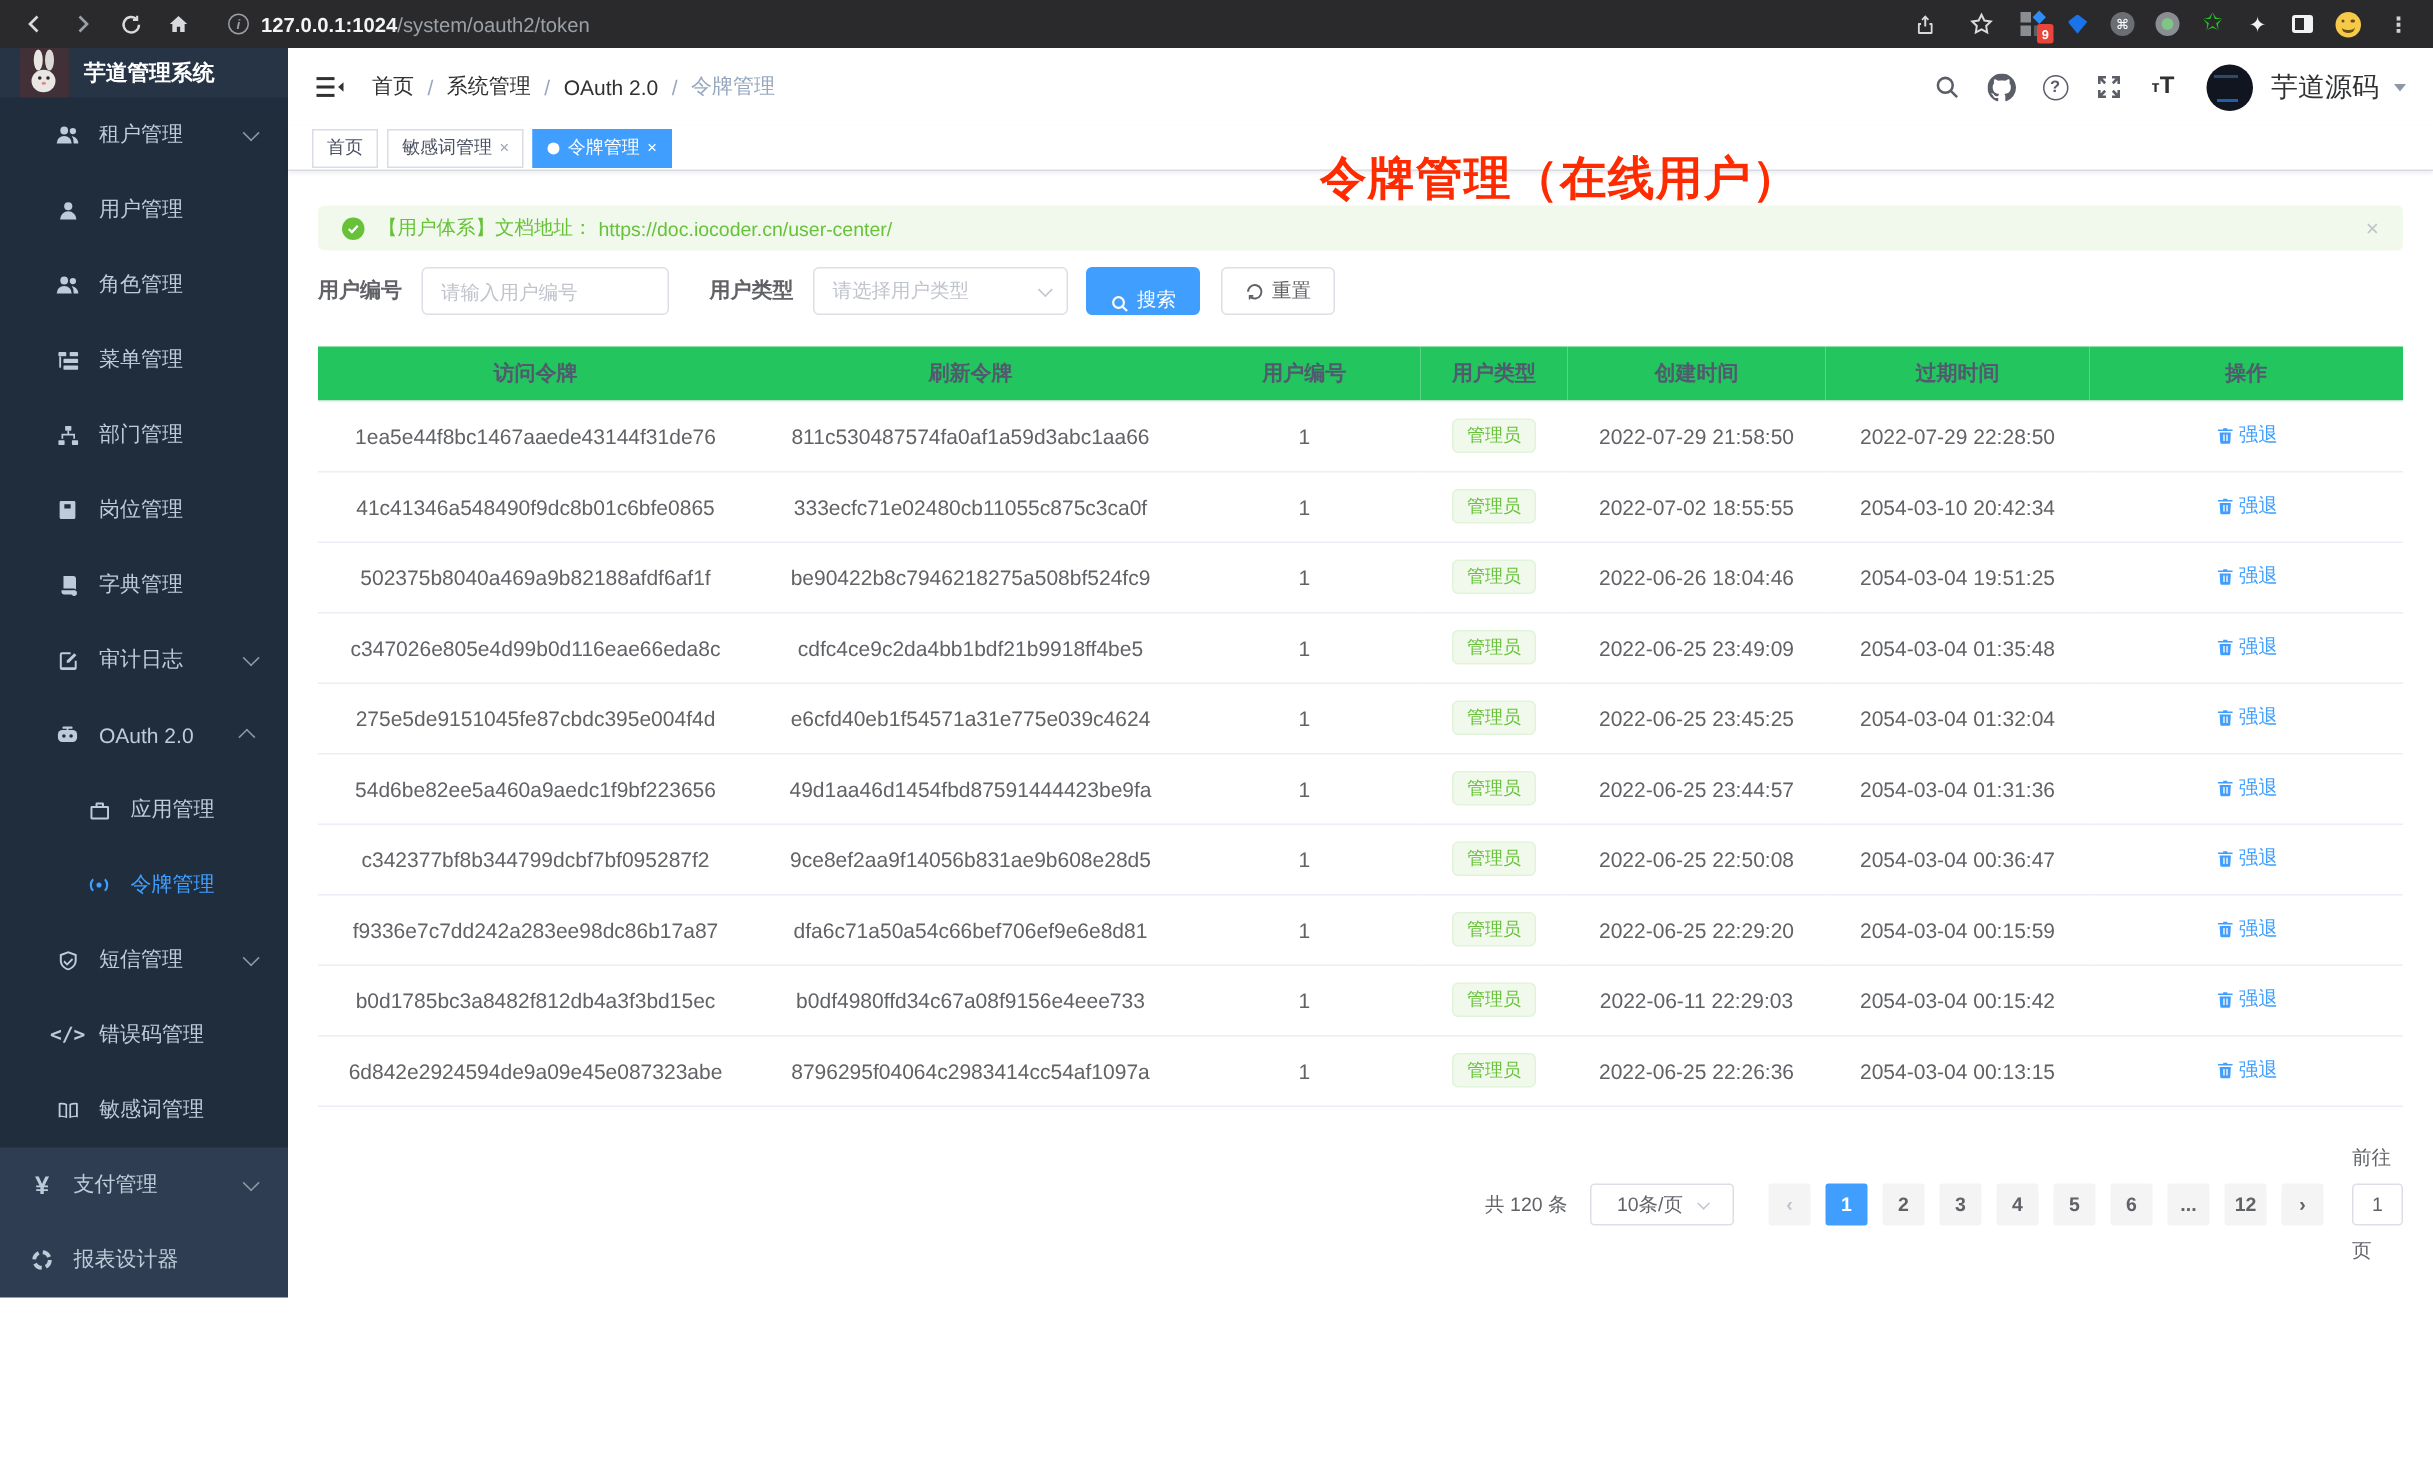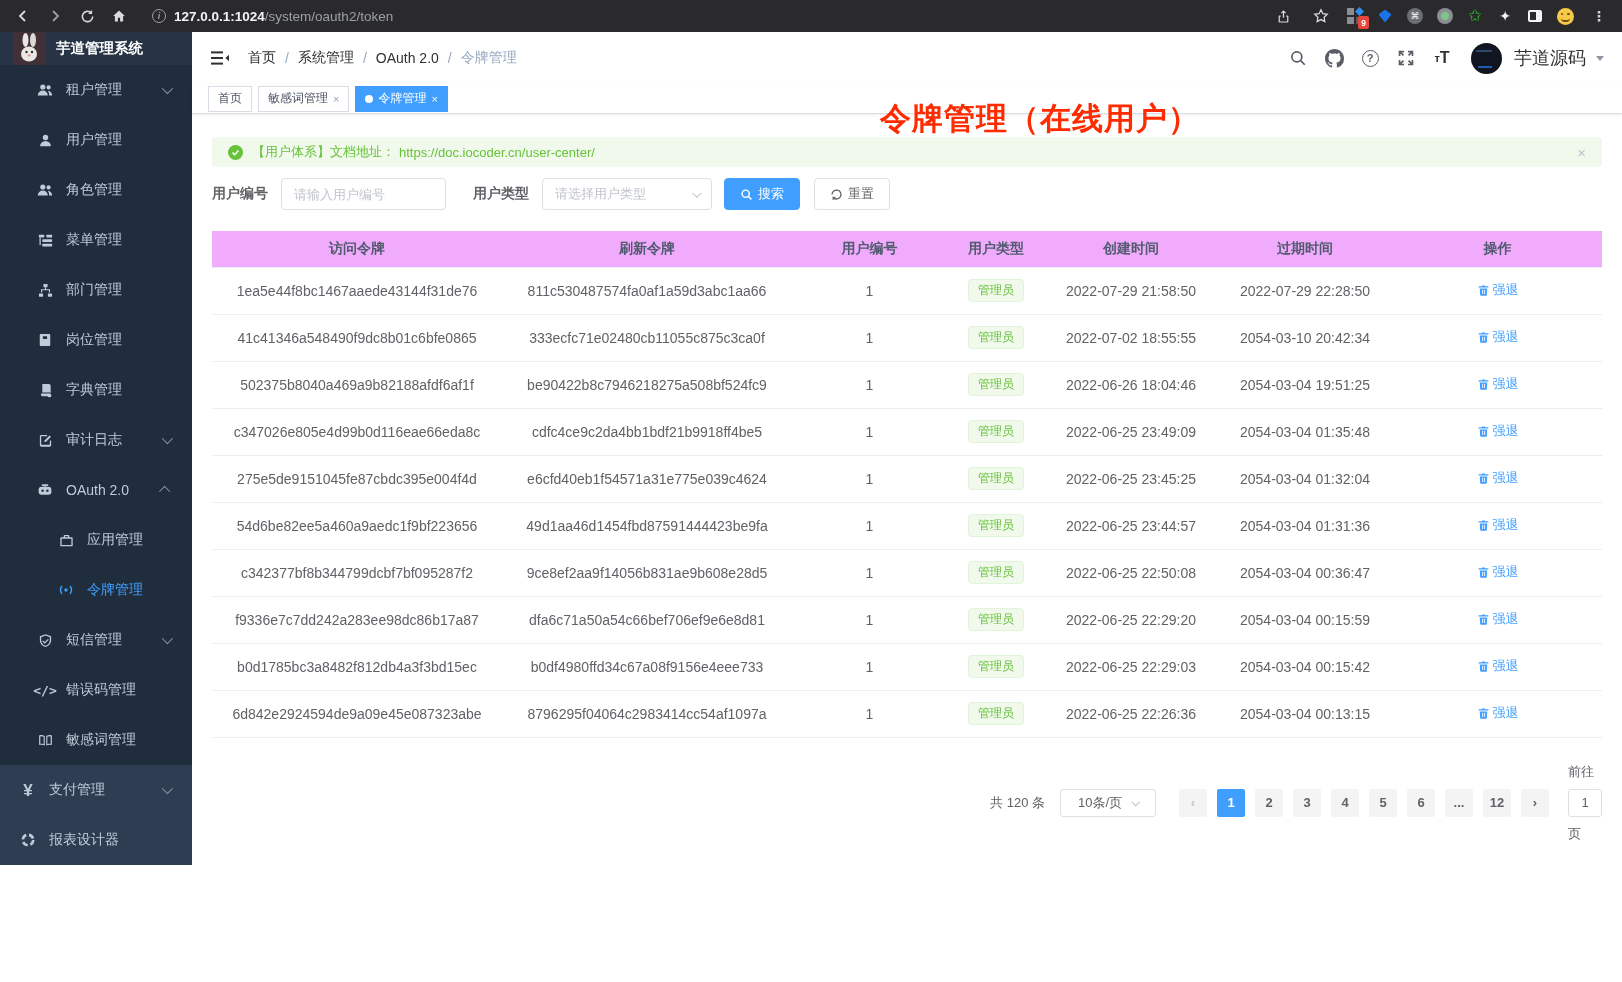--- a/index.html
+++ b/index.html
@@ -94,26 +94,26 @@
   .alert-close { margin-left:auto; color:#c0c4cc; font-size:15px; cursor:pointer; }
 
   .filter-row { margin-top:11px; display:flex; align-items:center; }
   .f-label { font-size:14px; font-weight:700; color:#606266; margin-right:13px; }
   .f-input { width:165px; height:32px; border:1px solid #dcdfe6; border-radius:4px; padding:0 12px; font-size:13px; color:#606266; font-family:inherit; }
   .f-input::placeholder { color:#c0c4cc; }
   .f-select { width:170px; height:32px; border:1px solid #dcdfe6; border-radius:4px; padding:0 12px; font-size:13px; color:#c0c4cc; display:flex; align-items:center; cursor:pointer; margin-right:0; }
   .f-select .sel-chev { margin-left:auto; width:7px; height:7px; border-right:1.4px solid #c0c4cc; border-bottom:1.4px solid #c0c4cc; transform:rotate(45deg) translateY(-2px); }
   .gap24 { width:27px; } .gap12 { width:12px; } .gap14 { width:14px; }
   .btn { height:32px; border-radius:4px; font-size:13px; display:inline-flex; align-items:center; gap:5px; padding:0 15px; cursor:pointer; border:1px solid #dcdfe6; background:#fff; color:#606266; font-family:inherit; }
-  .btn-primary { background:#409eff; border-color:#409eff; color:#fff; }
+  .btn-primary { background:#409eff; border-color:#409eff; color:#fff;align-items:flex-end; }
   .btn svg { display:block; }
 
   
   table.data { margin-top:21px; width:100%; border-collapse:collapse; table-layout:fixed; }
-  table.data th { height:36px; background:#f0abfc; color:#515a6e; font-size:14px; font-weight:700; text-align:center; border-bottom:1px solid #ebeef5; }
+  table.data th { height:36px; background:#22c55e; color:#515a6e; font-size:14px; font-weight:700; text-align:center; border-bottom:1px solid #ebeef5; }
   table.data td { height:47px; text-align:center; font-size:14px; color:#606266; border-bottom:1px solid #ebeef5; overflow:hidden; white-space:nowrap; }
   .badge-success { display:inline-block; padding:2px 9px; font-size:12px; border-radius:4px; background:#f0f9eb; border:1px solid #e1f3d8; color:#67c23a; }
   .link-danger { color:#409eff; font-size:13px; display:inline-flex; align-items:center; gap:3px; cursor:pointer; }
   .link-danger svg { display:block; }
 
   
   .pagination { margin-top:25px; display:flex; align-items:center; justify-content:flex-end; font-size:13px; color:#606266; }
   .pg-total { margin-right:15px; }
   .pg-size { width:96px; height:28px; border:1px solid #dcdfe6; border-radius:3px; display:flex; align-items:center; justify-content:center; gap:10px; color:#606266; cursor:pointer; margin-right:18px; }
   .pg-size .sel-chev { width:6px; height:6px; border-right:1.4px solid #c0c4cc; border-bottom:1.4px solid #c0c4cc; transform:rotate(45deg) translateY(-1px); }
@@ -641,21 +641,21 @@
                       </svg>
                     </span>
                     <span>强退</span>
                   </span></td>
               </tr>
               <tr>
                 <td>b0d1785bc3a8482f812db4a3f3bd15ec</td>
                 <td>b0df4980ffd34c67a08f9156e4eee733</td>
                 <td>1</td>
                 <td><span class="badge-success">管理员</span></td>
-                <td>2022-06-25 22:29:03</td>
+                <td>2022-06-11 22:29:03</td>
                 <td>2054-03-04 00:15:42</td>
                 <td><span class="link-danger">
                     <span style="display: inline-flex;">
                       <svg width="13" height="13" viewBox="0 0 16 16" fill="currentColor">
                         <path d="M6.3 1.8h3.4v1.1H14v1.3H2V2.9h4.3zM3.4 5.4h9.2l-.5 8.2a1.1 1.1 0 0 1-1.1 1H5a1.1 1.1 0 0 1-1.1-1zm3 1.6v5.4h1.1V7zm2.5 0v5.4H10V7z"></path>
                       </svg>
                     </span>
                     <span>强退</span>
                   </span></td>
               </tr>

